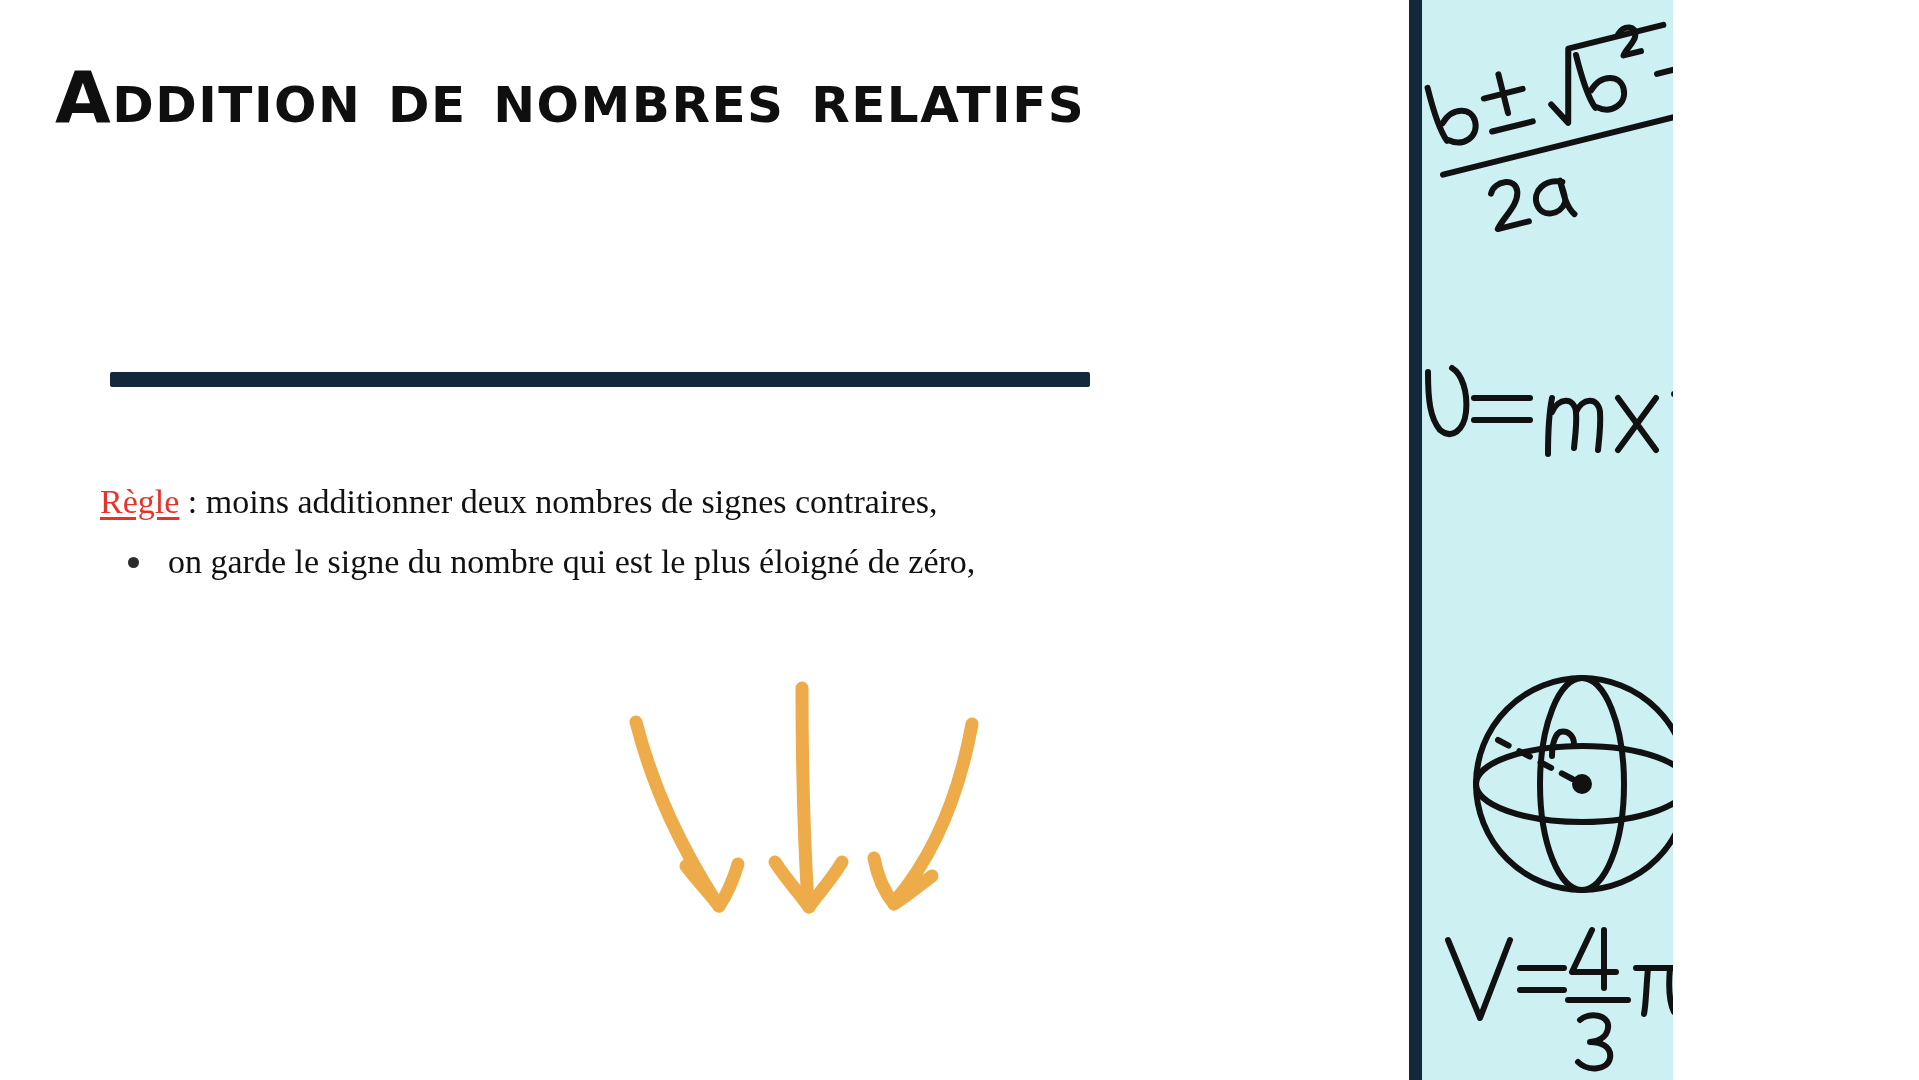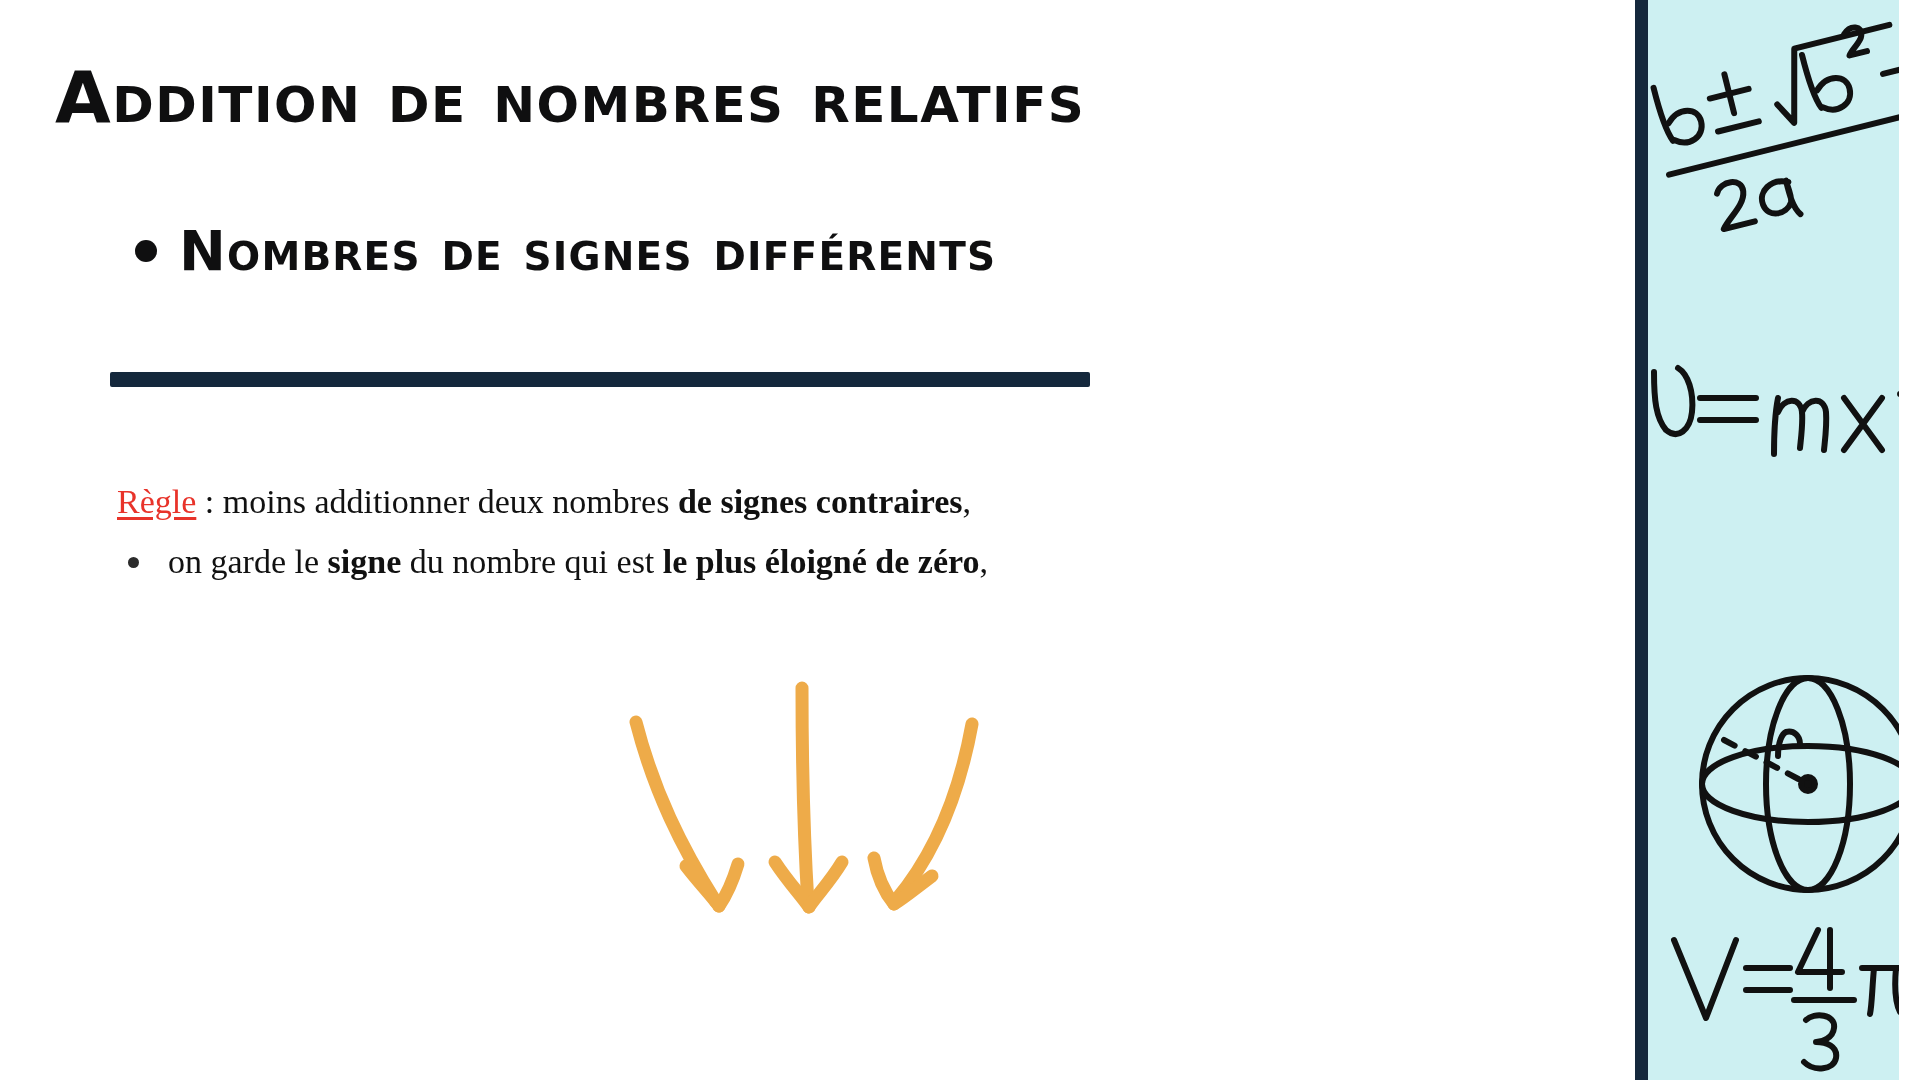--- a/index.html
+++ b/index.html
@@ -8,21 +8,21 @@
     background: #ffffff;
   }
   body {
     width: 1919px;
     height: 1080px;
     overflow: hidden;
     font-family: "Liberation Serif", serif;
   }
   .slide {
     position: relative;
-    width: 1899px;
+    width: 1673px;
     height: 1080px;
     background: #ffffff;
     overflow: hidden;
   }
 
   
   .content {
     position: absolute;
     left: 0;
     top: 0;
@@ -90,21 +90,20 @@
     width: 1490px;
     color: #111111;
     font-family: "Liberation Serif", serif;
     font-size: 34px;
     line-height: 1.42;
   }
   .regle-word {
     color: #e8332a;
     text-decoration: underline;
     text-underline-offset: 4px;
-    margin-left: 17px;
   }
   .body-line-1 { white-space: nowrap; }
   .sub-list {
     margin: 12px 0 16px 0;
     padding: 0;
     list-style: none;
   }
   .sub-list li {
     position: relative;
     padding-left: 68px;
@@ -114,21 +113,21 @@
   .sub-list li::before {
     content: "";
     position: absolute;
     left: 28px;
     top: 19px;
     width: 11px;
     height: 11px;
     border-radius: 50%;
     background: #2b2b2b;
   }
-  b { font-weight: bold; }
+  b { font-weight: normal; }
 
   
   .arrows {
     position: absolute;
     left: 620px;
     top: 680px;
     width: 460px;
     height: 300px;
   }
 
@@ -162,24 +161,20 @@
 </style>
 </head>
 <body>
 
 <div class="slide">
 
   <div class="content">
 
     <div class="title">Addition de nombres relatifs</div>
 
-    <div class="subtitle-row">
-      <span class="bullet-dot"></span>
-      <span class="subtitle">Nombres de signes différents</span>
-    </div>
 
     <div class="rule-bar"></div>
 
     <div class="body-block">
       <div class="body-line-1">
         <span class="regle-word">Règle</span><span> : moins additionner deux nombres </span><b>de signes contraires</b><span>,</span>
       </div>
       <ul class="sub-list">
         <li>
           <span>on garde le </span><b>signe</b><span> du nombre qui est </span><b>le plus éloigné de zéro</b><span>,</span>

